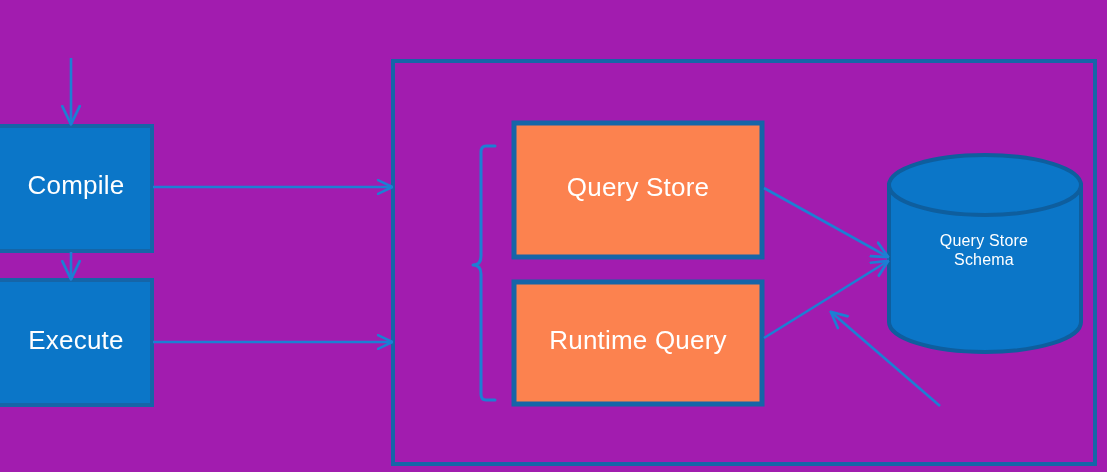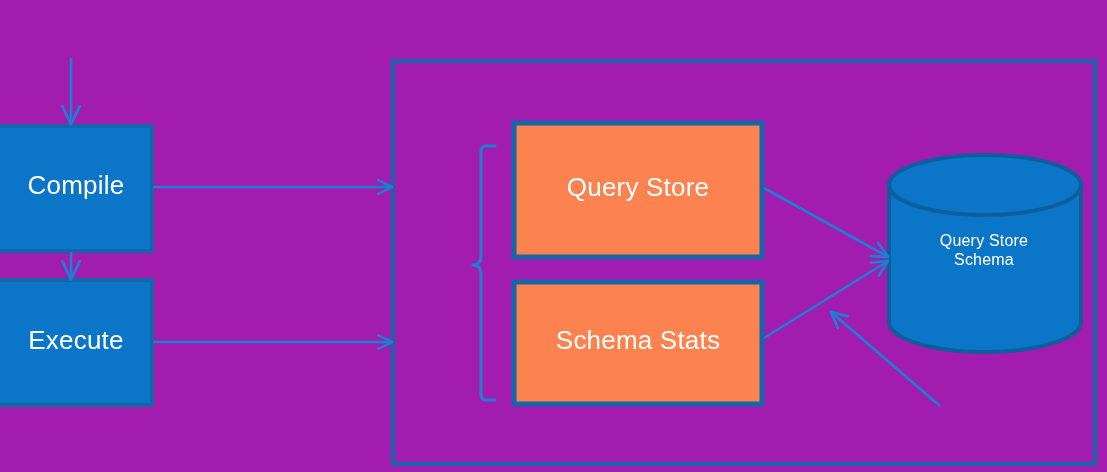--- a/index.html
+++ b/index.html
@@ -100,18 +100,18 @@
     <line x1="940" y1="406" x2="831" y2="312" stroke="#1C7FD4" stroke-width="2.6" marker-end="url(#arrowOpen)"></line>
 
   </svg>
 
   <div class="node-label lbl-compile">Compile</div>
 
   <div class="node-label lbl-execute">Execute</div>
 
   <div class="node-label lbl-planstore">Query Store</div>
 
-  <div class="node-label lbl-runtime">Schema Stats</div>
+  <div class="node-label lbl-runtime">Runtime Query</div>
 
   <div class="node-label lbl-cylinder">Query Store
 Schema</div>
 
 </div>
 
 </body></html>

